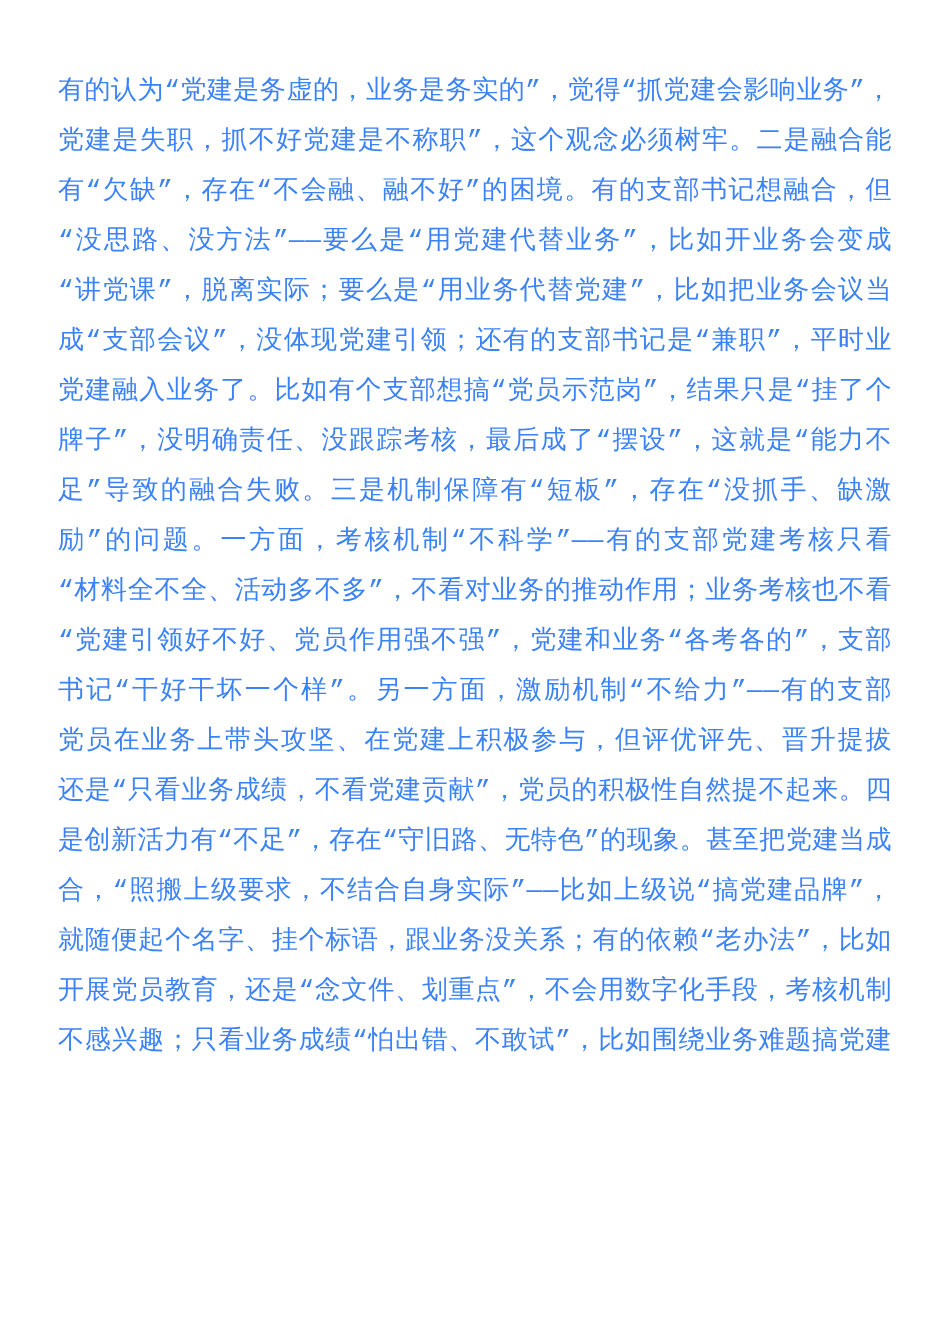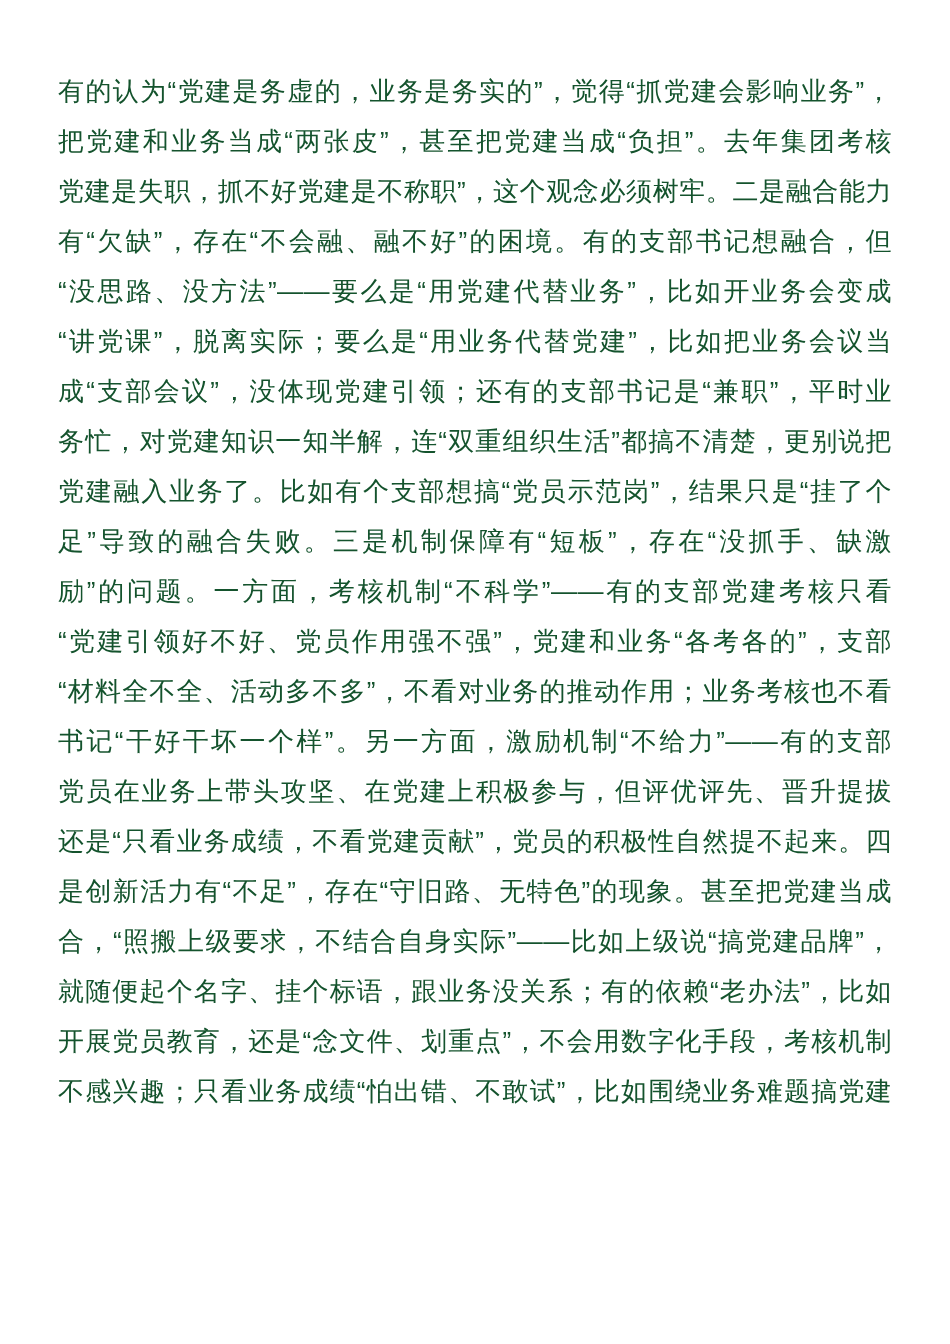--- a/index.html
+++ b/index.html
@@ -18,47 +18,46 @@
   .text-block {
     position: absolute;
     left: 58px;
     top: 66px;
     width: 834px;
   }
   .line {
     font-size: 26px;
     line-height: 50px;
     height: 50px;
-    color: #14532d;
+    color: #3b82f6;
     text-align: justify;
     text-align-last: justify;
     -moz-text-align-last: justify;
     letter-spacing: 0.5px;
     overflow: hidden;
-    font-family: Liberation Sans, sans-serif;
+    font-family: Liberation Mono, monospace;
   }
 </style>
 </head>
 <body>
 
 <div class="page">
   <div class="text-block">
       <div class="line">有的认为“党建是务虚的，业务是务实的”，觉得“抓党建会影响业务”，</div>
-      <div class="line">把党建和业务当成“两张皮”，甚至把党建当成“负担”。去年集团考核</div>
       <div class="line">党建是失职，抓不好党建是不称职”，这个观念必须树牢。二是融合能力</div>
       <div class="line">有“欠缺”，存在“不会融、融不好”的困境。有的支部书记想融合，但</div>
       <div class="line">“没思路、没方法”——要么是“用党建代替业务”，比如开业务会变成</div>
       <div class="line">“讲党课”，脱离实际；要么是“用业务代替党建”，比如把业务会议当</div>
       <div class="line">成“支部会议”，没体现党建引领；还有的支部书记是“兼职”，平时业</div>
-      <div class="line">务忙，对党建知识一知半解，连“双重组织生活”都搞不清楚，更别说把</div>
       <div class="line">党建融入业务了。比如有个支部想搞“党员示范岗”，结果只是“挂了个</div>
+      <div class="line">牌子”，没明确责任、没跟踪考核，最后成了“摆设”，这就是“能力不</div>
       <div class="line">足”导致的融合失败。三是机制保障有“短板”，存在“没抓手、缺激</div>
       <div class="line">励”的问题。一方面，考核机制“不科学”——有的支部党建考核只看</div>
+      <div class="line">“材料全不全、活动多不多”，不看对业务的推动作用；业务考核也不看</div>
       <div class="line">“党建引领好不好、党员作用强不强”，党建和业务“各考各的”，支部</div>
-      <div class="line">“材料全不全、活动多不多”，不看对业务的推动作用；业务考核也不看</div>
       <div class="line">书记“干好干坏一个样”。另一方面，激励机制“不给力”——有的支部</div>
       <div class="line">党员在业务上带头攻坚、在党建上积极参与，但评优评先、晋升提拔时，</div>
       <div class="line">还是“只看业务成绩，不看党建贡献”，党员的积极性自然提不起来。四</div>
       <div class="line">是创新活力有“不足”，存在“守旧路、无特色”的现象。甚至把党建当成</div>
       <div class="line">合，“照搬上级要求，不结合自身实际”——比如上级说“搞党建品牌”，</div>
       <div class="line">就随便起个名字、挂个标语，跟业务没关系；有的依赖“老办法”，比如</div>
       <div class="line">开展党员教育，还是“念文件、划重点”，不会用数字化手段，考核机制</div>
       <div class="line">不感兴趣；只看业务成绩“怕出错、不敢试”，比如围绕业务难题搞党建创</div>
     </div>
 </div>

